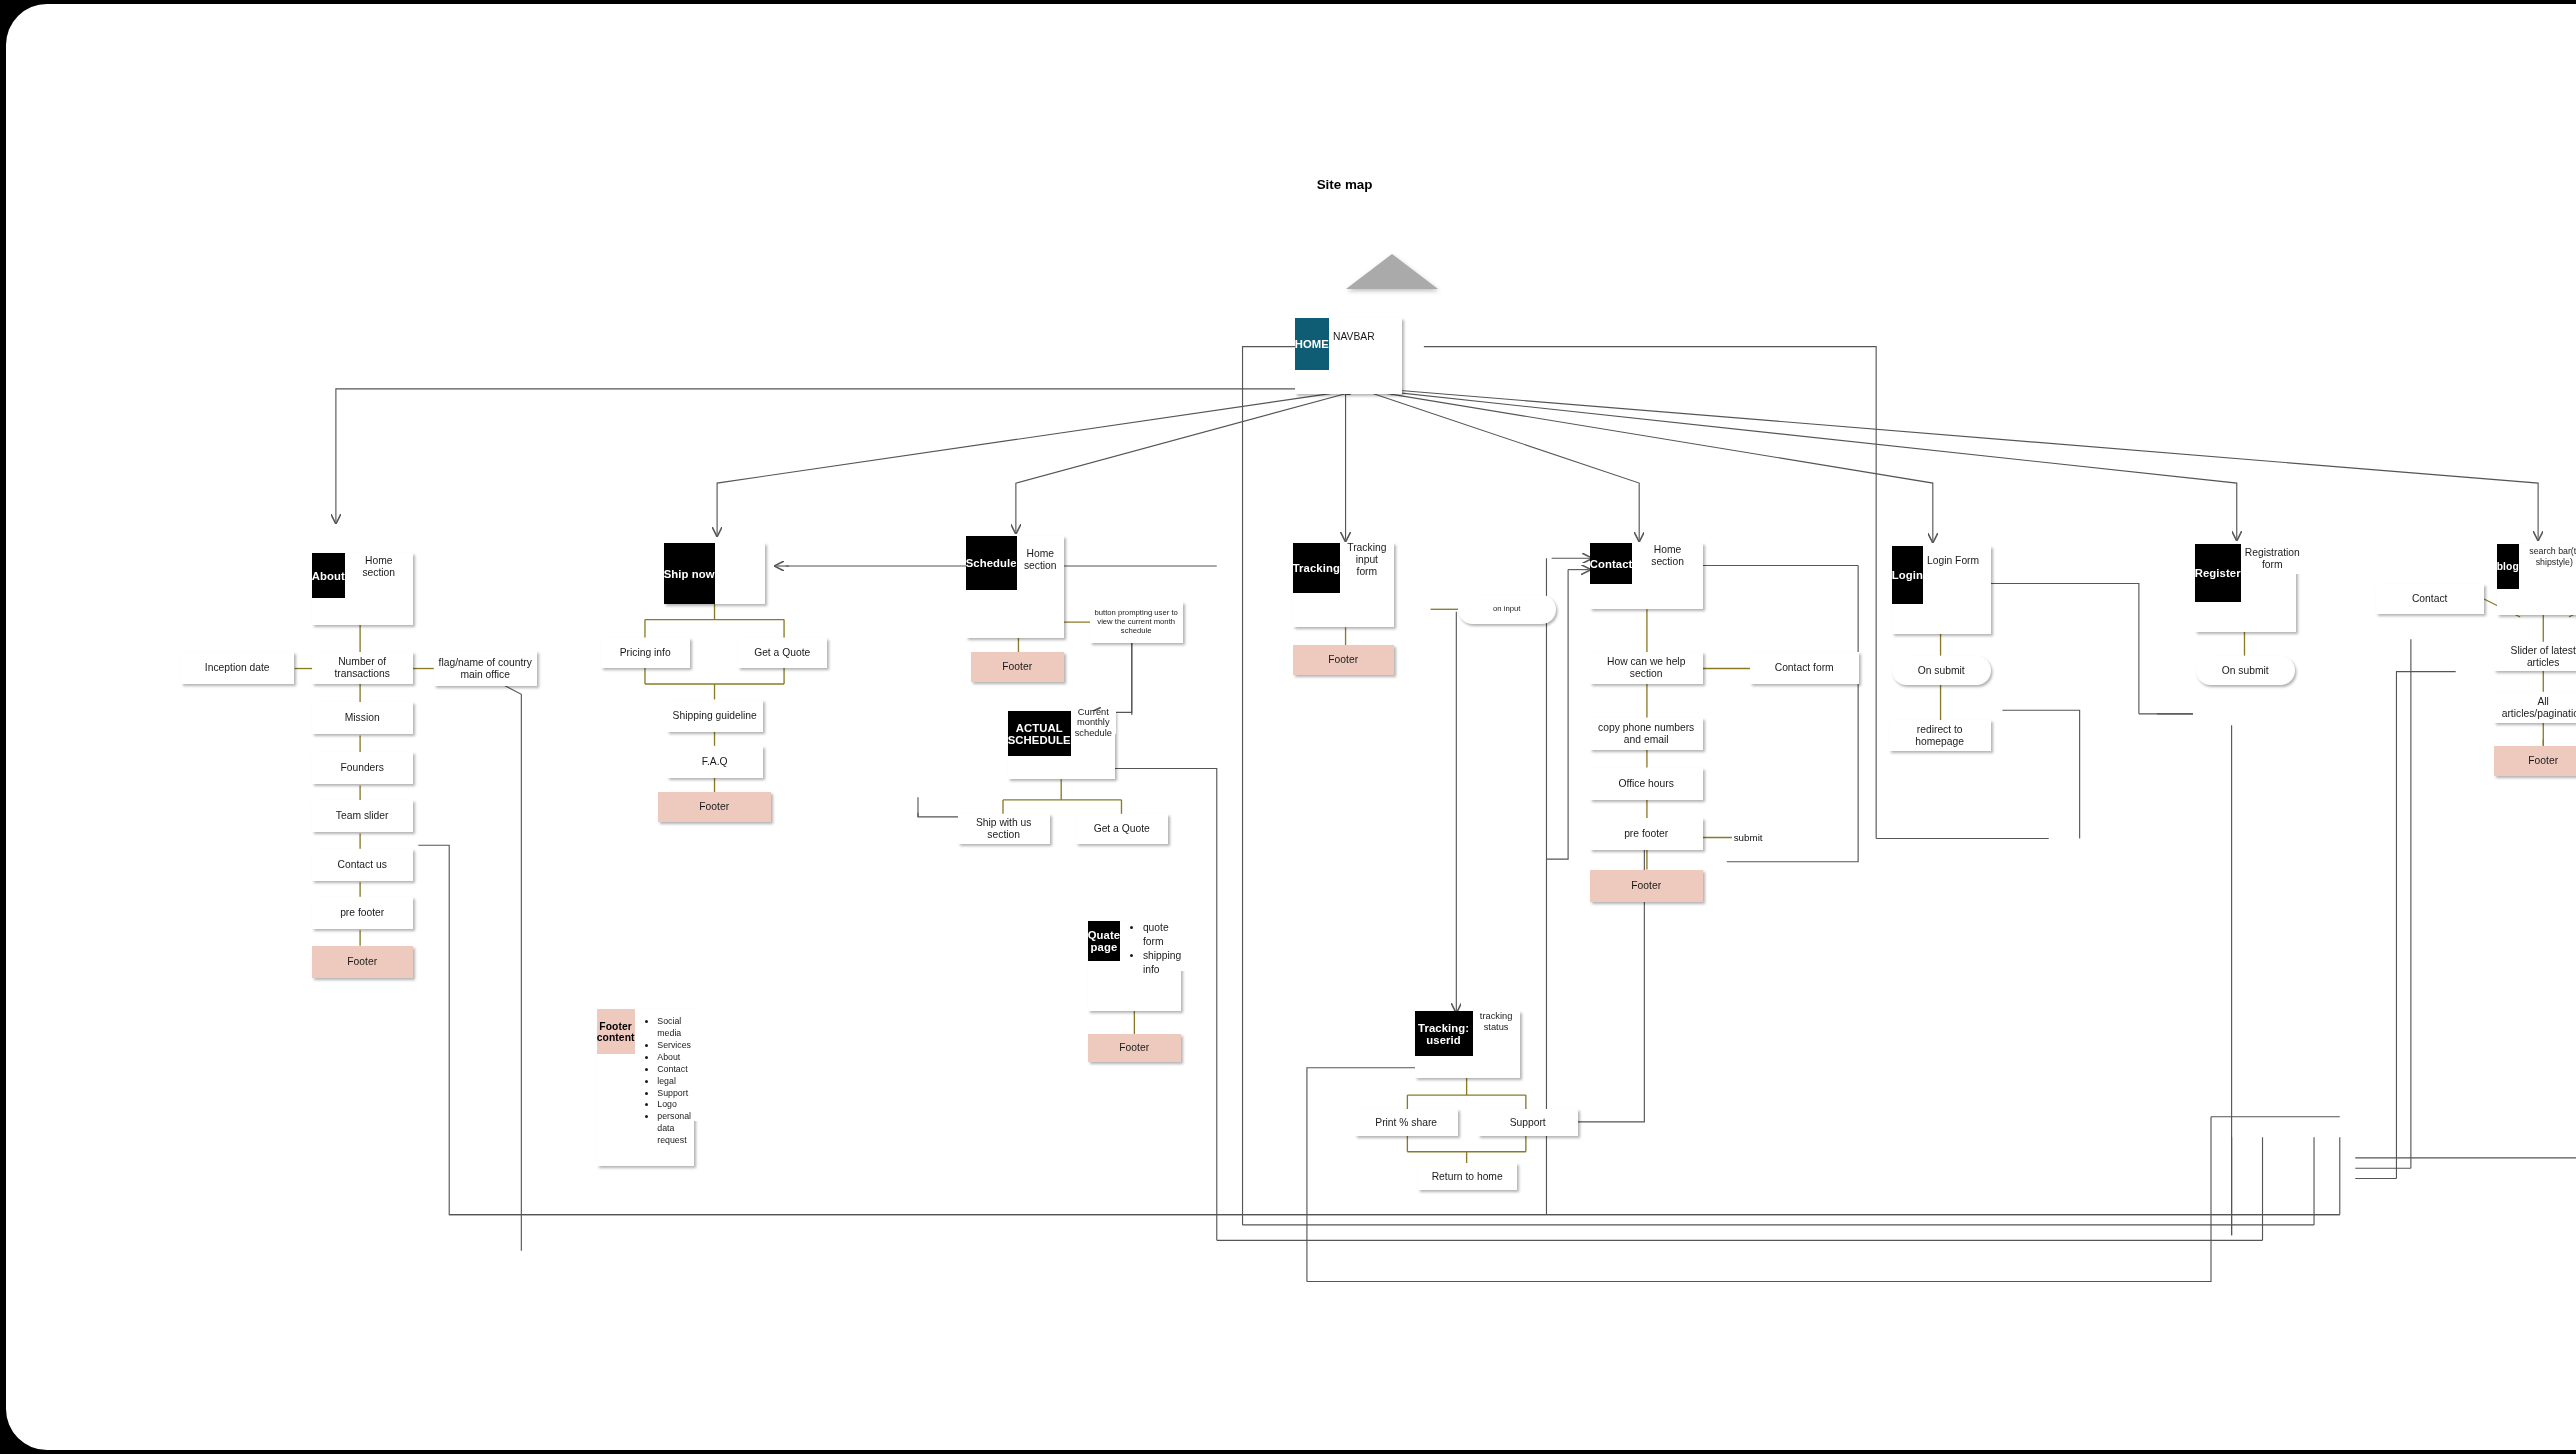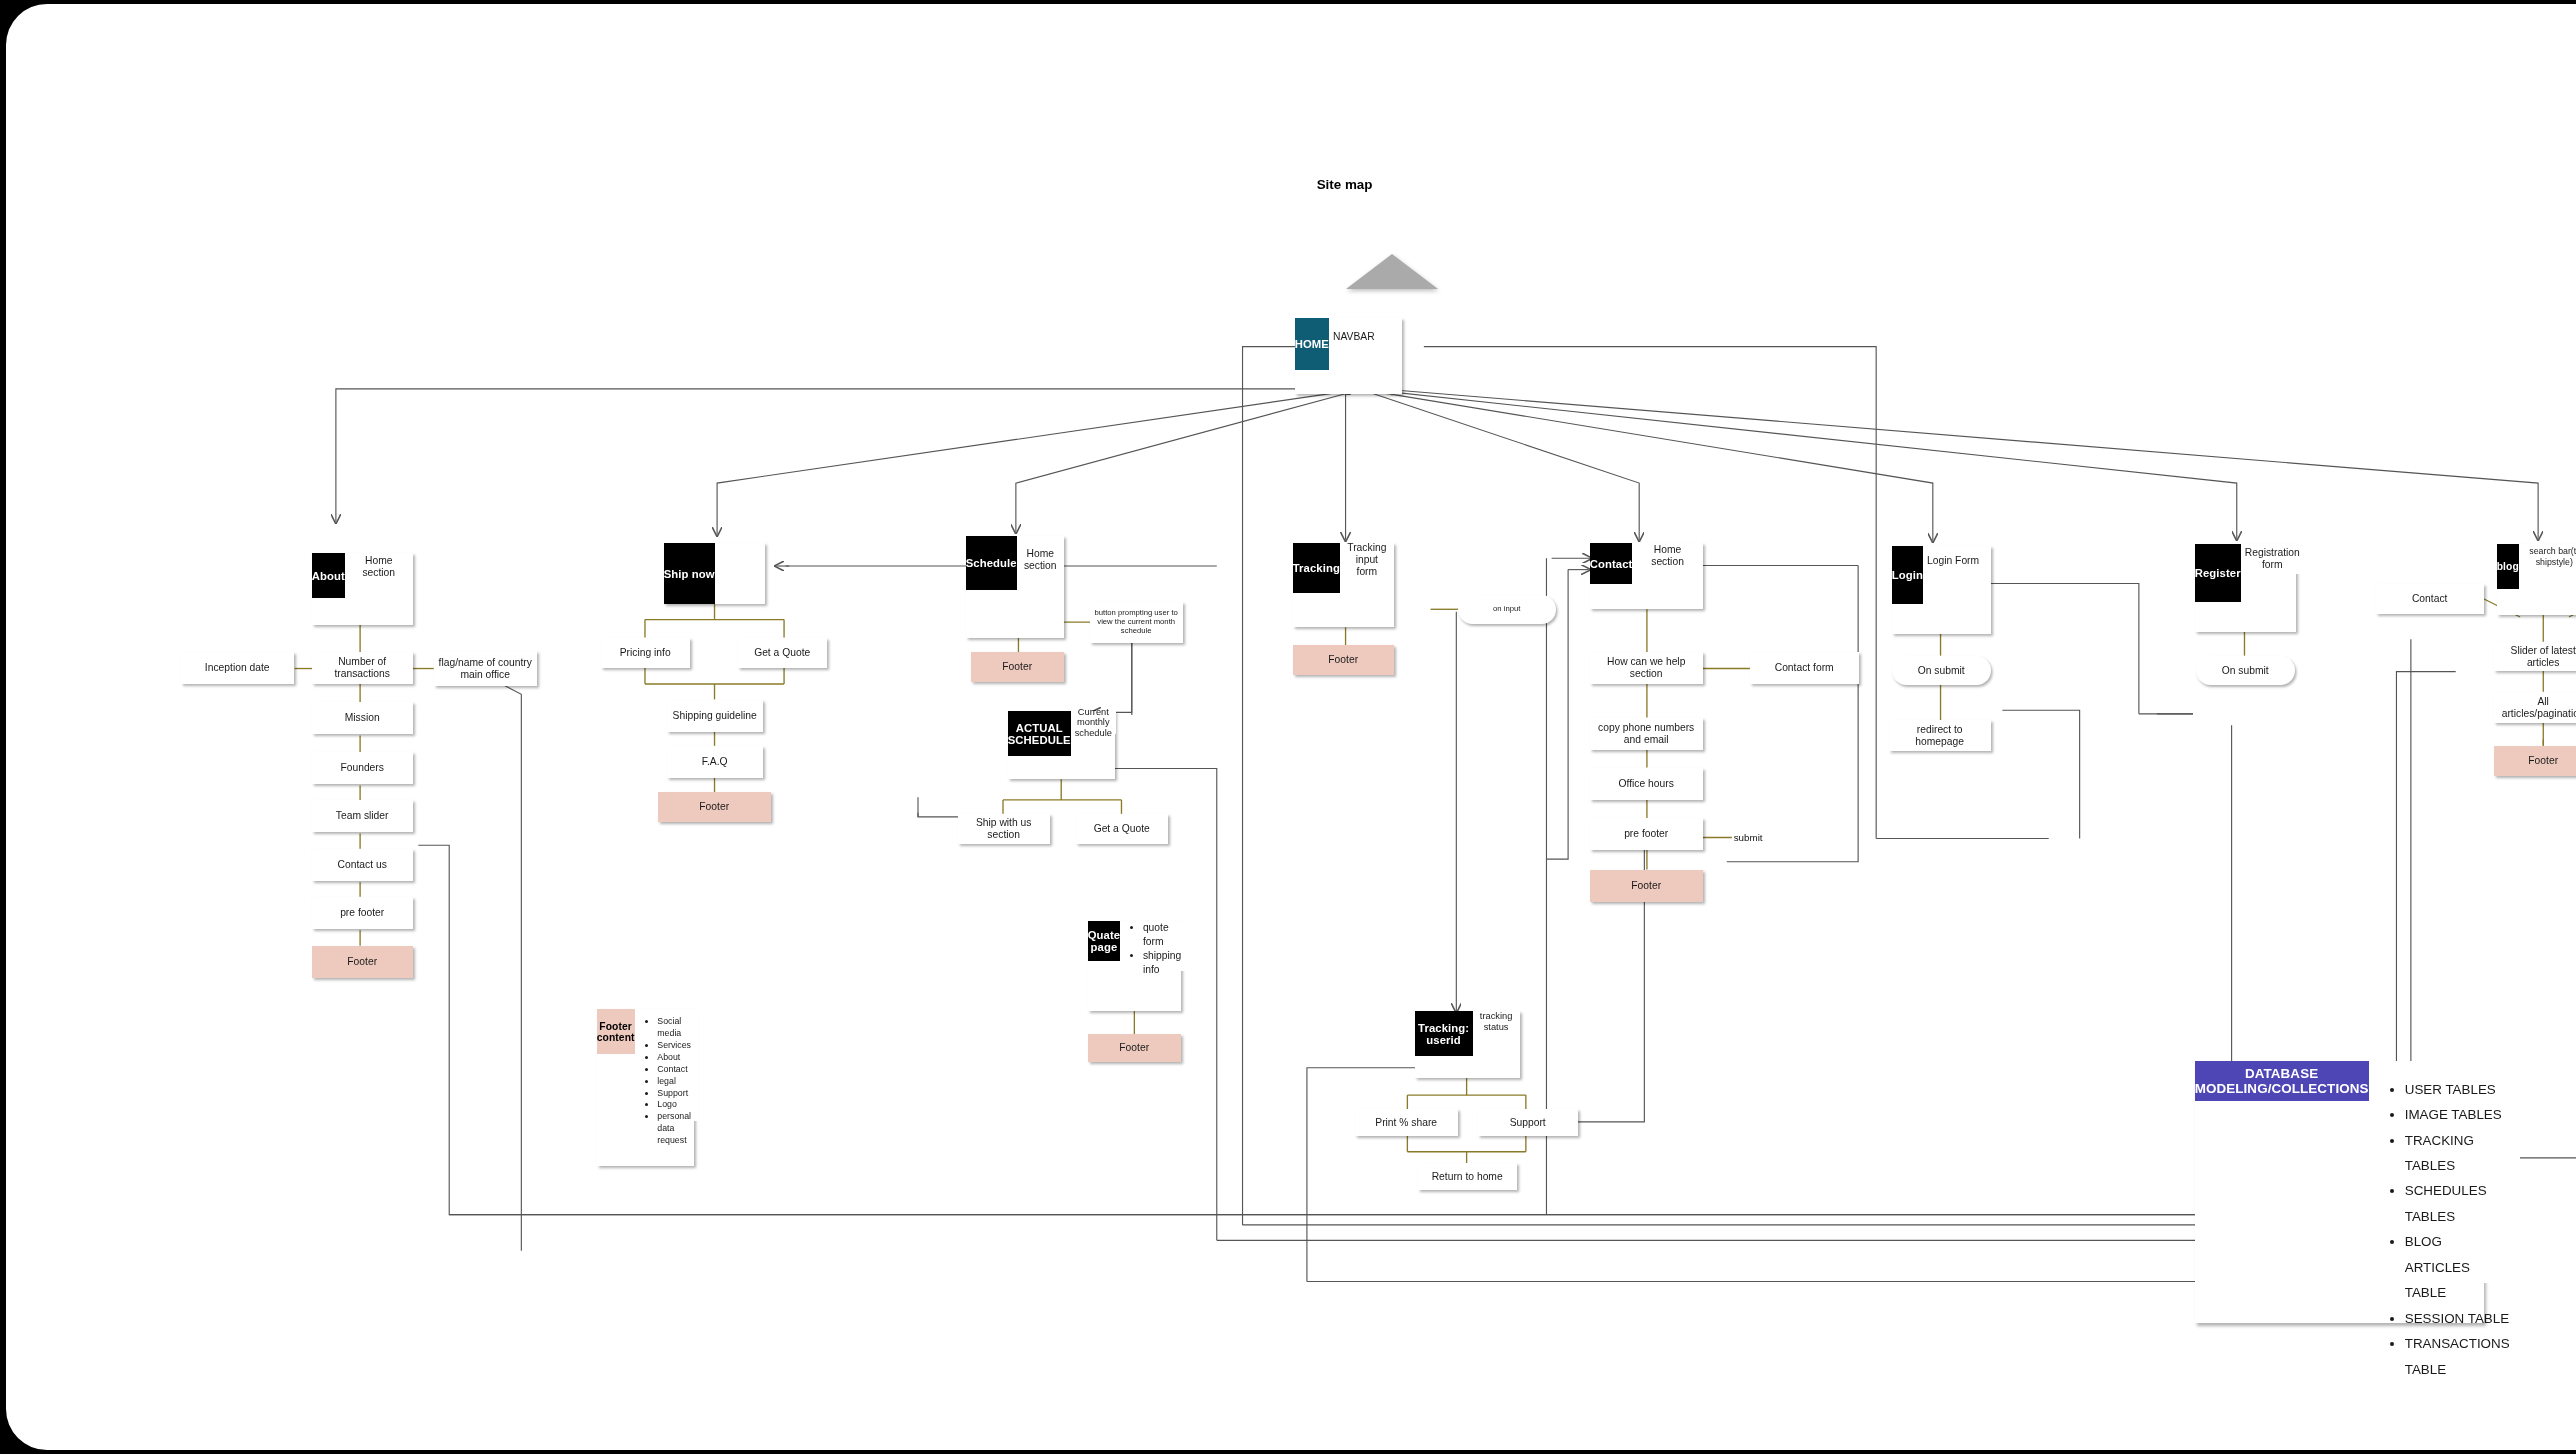--- a/index.html
+++ b/index.html
@@ -357,29 +357,15 @@
         <li style="font-size:8.8px;">About</li>
         <li style="font-size:8.8px;">Contact</li>
         <li style="font-size:8.8px;">legal</li>
         <li style="font-size:8.8px;">Support</li>
         <li style="font-size:8.8px;">Logo</li>
         <li style="font-size:8.8px;">personal data request</li>
       </ul>
     </div>
   </div>
 
-  <div class="node" style="left:2189px; top:1057px; width:289px; height:262px; box-shadow:2.1px 2.6px 3.1px rgba(0,0,0,0.30);">
-    <div class="hdr purple" style="height:40px;">DATABASE MODELING/COLLECTIONS</div>
-    <div class="sub list big" style="height:222px; padding:15.5px 10.3px 10.3px 29px;">
-      <ul>
-        <li>USER TABLES</li>
-        <li>IMAGE TABLES</li>
-        <li>TRACKING TABLES</li>
-        <li>SCHEDULES TABLES</li>
-        <li>BLOG ARTICLES TABLE</li>
-        <li>SESSION TABLE</li>
-        <li>TRANSACTIONS TABLE</li>
-      </ul>
-    </div>
-  </div>
 
 </div>
 
 
 </body></html>

